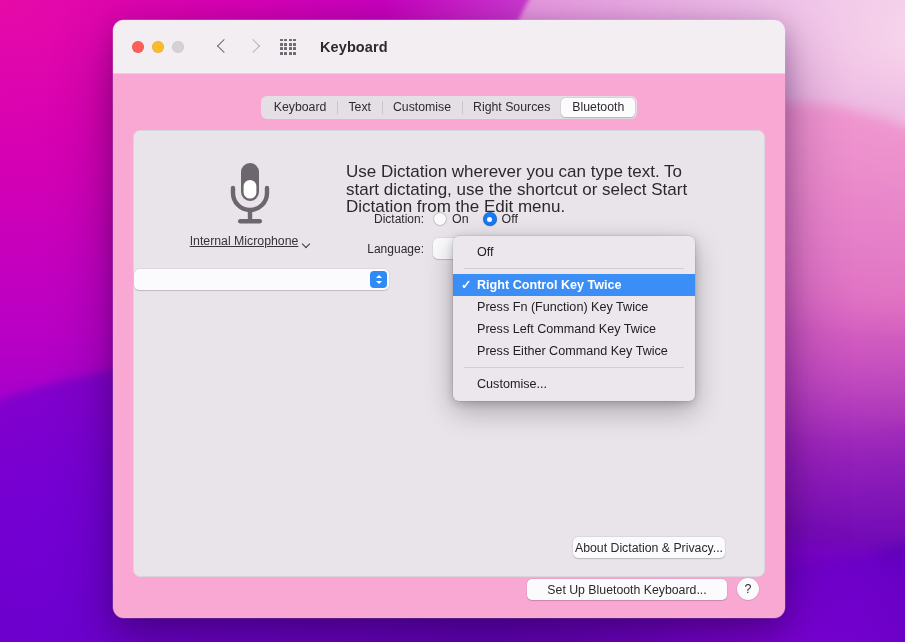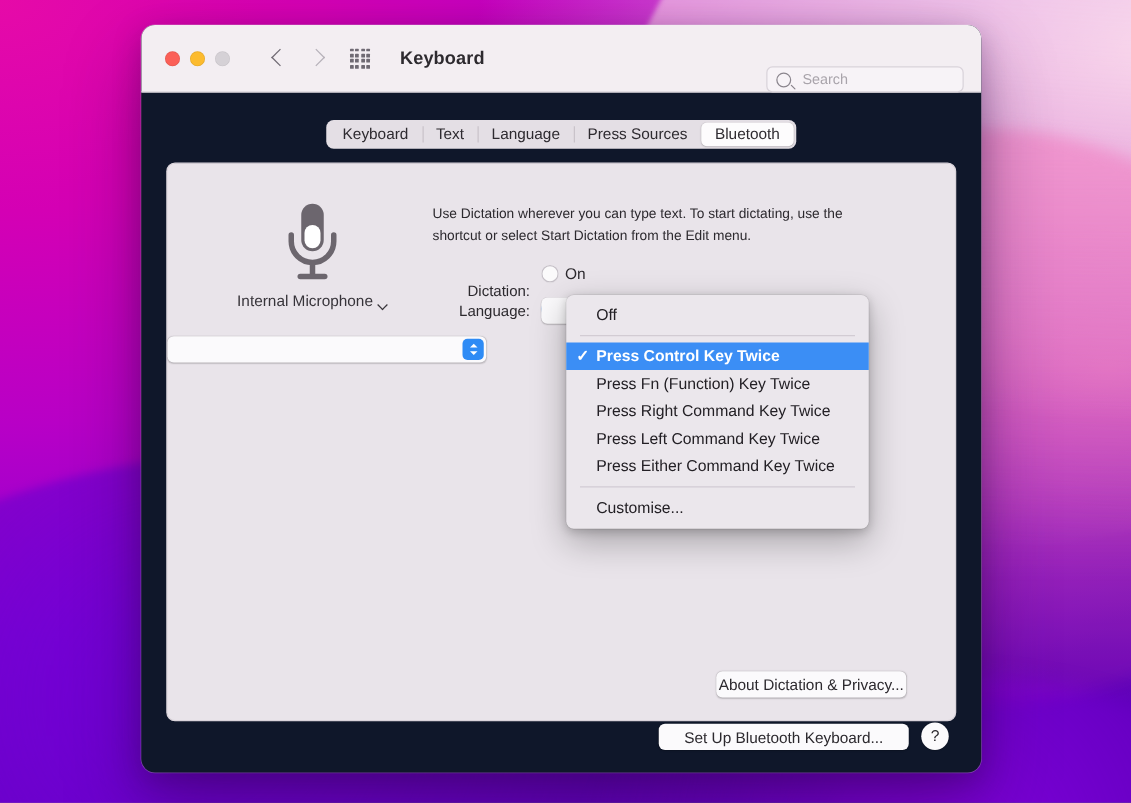--- a/index.html
+++ b/index.html
@@ -67,21 +67,21 @@
     filter: blur(8px);
   }
 
   
   #window {
     position: absolute;
     left: 113px;
     top: 20px;
     width: 672px;
     height: 598px;
-    background: #0f172a;
+    background: #f9a8d4;
     border-radius: 11px;
     box-shadow:
       0 28px 60px rgba(40,0,60,0.40),
       0 6px 22px rgba(40,0,60,0.26),
       0 0 0 0.5px rgba(255,255,255,0.40);
     overflow: hidden;
   }
 
   
   #titlebar {
@@ -265,20 +265,21 @@
   }
   .mic-svg { display: block; margin: 0 auto; }
   #mic-label {
     margin-top: 7px;
     font-size: 12.3px;
     color: #37343a;
     display: inline-flex;
     align-items: flex-end;
     gap: 5px;
     cursor: default;
+    text-decoration: underline;
   }
   .dn-chev {
     width: 7px;
     height: 7px;
     position: relative;
     display: inline-block;
   }
   .dn-chev::before {
     content: "";
     position: absolute;
@@ -290,21 +291,21 @@
     border-bottom: 1.6px solid #37343a;
     transform: rotate(45deg);
   }
 
   
   #desc {
     position: absolute;
     left: 212px;
     top: 32px;
     width: 362px;
-    font-size: 11px;
+    font-size: 17px;
     line-height: 17.5px;
     color: #2c292e;
   }
 
   
   .form-row {
     position: absolute;
     left: 0;
     display: flex;
     align-items: center;
@@ -314,21 +315,21 @@
     text-align: right;
     font-size: 12px;
     color: #2c292e;
     padding-right: 9px;
     box-sizing: border-box;
   }
   #row-dictation { top: 81px; }
   #row-language  { top: 107px; align-items: center; }
   #row-shortcut  { top: 138px; }
 
-  .radio-group { display: flex; align-items: center; gap: 14px; flex-direction: column; }
+  .radio-group { display: flex; align-items: center; gap: 14px; }
   .radio-item { display: flex; align-items: center; gap: 5px; cursor: default; }
   .radio {
     width: 14px;
     height: 14px;
     border-radius: 50%;
     background: #fbfafb;
     box-shadow: inset 0 0 0 1px #c6c0c8, 0 0.5px 0.5px rgba(0,0,0,0.06);
     flex: none;
   }
   .radio.on {
@@ -508,32 +509,28 @@
         <i></i>
         <i></i>
       <i></i>
         <i></i>
         <i></i>
         <i></i>
     </div>
 
     <div id="win-title">Keyboard</div>
 
-    <div id="search-field">
-      <div class="mag"></div>
-      <input id="search-input" type="text" placeholder="Search" style="">
-    </div>
   </div>
 
   <div id="tabbar-wrap">
     <div id="tabbar">
       <div class="tab">Keyboard</div>
       <div class="tab">Text</div>
-      <div class="tab">Language</div>
-      <div class="tab">Press Sources</div>
+      <div class="tab">Customise</div>
+      <div class="tab">Right Sources</div>
       <div class="tab selected">Bluetooth</div>
     </div>
   </div>
 
   <div id="content-box">
 
     <div id="mic-block">
       <svg class="mic-svg" width="56" height="66" viewBox="0 0 56 66">
         <rect x="19" y="2" width="18" height="38" rx="9" fill="#6c666e"></rect>
         <rect x="21.6" y="19" width="12.8" height="18.6" rx="6.4" fill="#ffffff"></rect>
@@ -582,24 +579,23 @@
             <span class="a-dn"></span>
         </span>
       </div>
     </div>
 
     <div id="dropdown">
       <div class="menu-item">Off</div>
       <div class="menu-sep"></div>
       <div class="menu-item highlight">
         <span class="check">✓</span>
-        <span>Press Control Key Twice</span>
+        <span>Right Control Key Twice</span>
       </div>
       <div class="menu-item">Press Fn (Function) Key Twice</div>
-      <div class="menu-item">Press Right Command Key Twice</div>
       <div class="menu-item">Press Left Command Key Twice</div>
       <div class="menu-item">Press Either Command Key Twice</div>
       <div class="menu-sep"></div>
       <div class="menu-item">Customise...</div>
     </div>
 
     <div class="push-btn" id="btn-about">About Dictation &amp; Privacy...</div>
   </div>
 
   <div class="push-btn" id="btn-bluetooth">Set Up Bluetooth Keyboard...</div>

